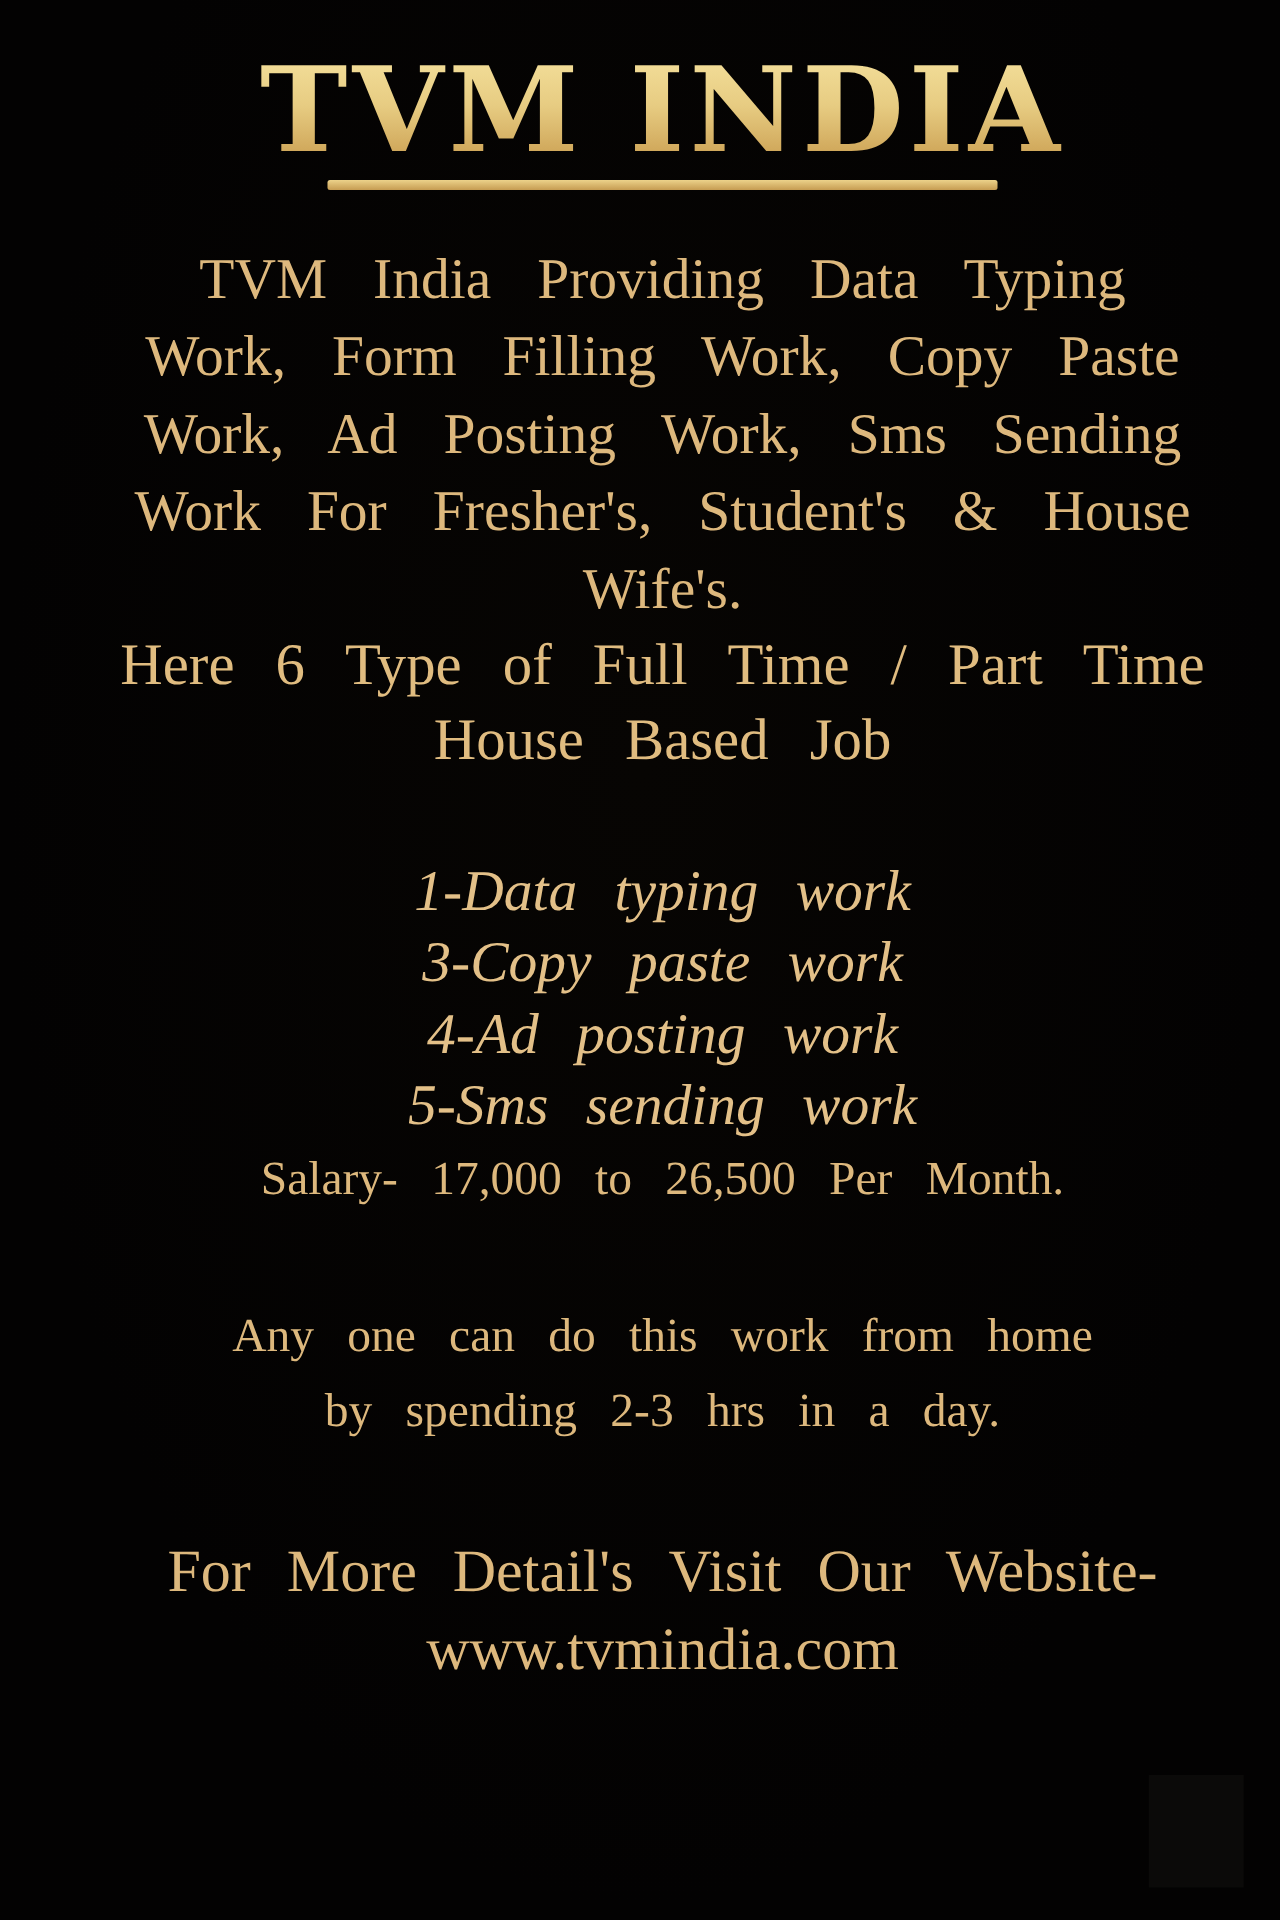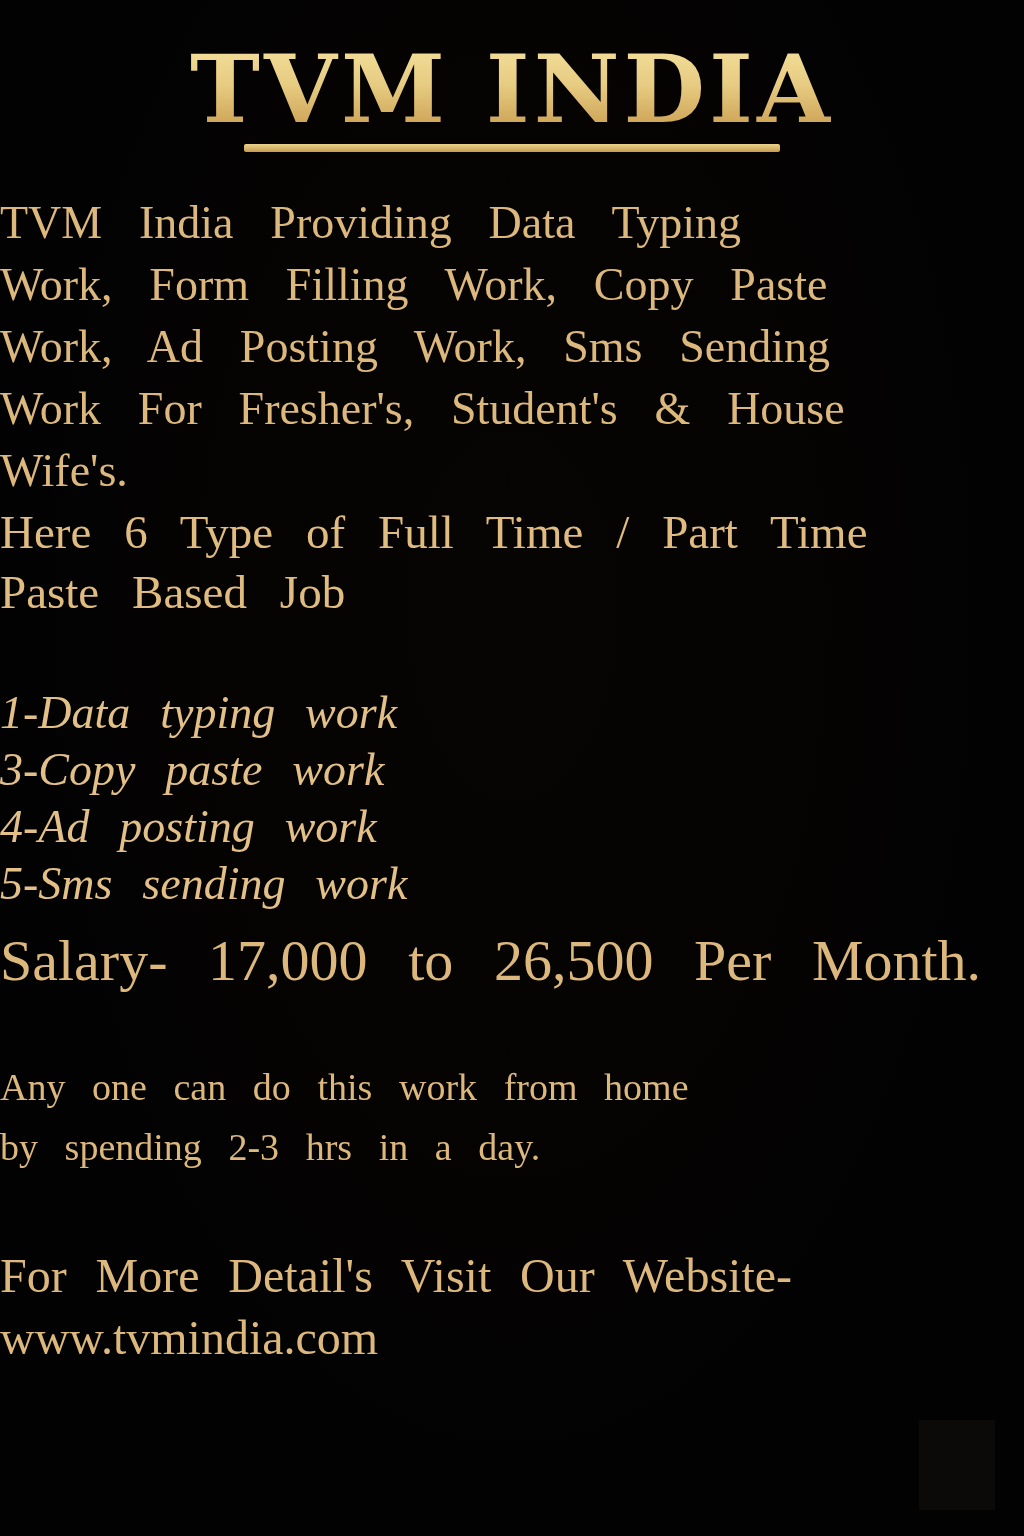--- a/index.html
+++ b/index.html
@@ -7,21 +7,22 @@
     width: 1024px; height: 1536px;
     background: #040302;
     overflow: hidden;
     font-family: "Liberation Serif", serif;
   }
   .poster {
     position: relative;
     width: 1024px; height: 1536px;
     background: radial-gradient(ellipse at 50% 40%, #070503 0%, #030202 70%);
     color: #ddb87d;
-    text-align: left;
+    text-align: center;
+    padding-left: 36px;
   }
   
   .title-wrap {
     padding-top: 42px;
     display: flex;
     flex-direction: column;
     align-items: center;
   }
   .poster-title {
     font-family: "DejaVu Serif", serif;
@@ -61,22 +62,22 @@
   .job-list {
     margin-top: 62px;
     font-size: 46px;
     line-height: 57px;
     word-spacing: 0.4em;
     color: #e3c088;
     list-style: none;
     font-style: italic;
   }
   .salary {
-    margin-top: 19px;
-    font-size: 58px;
+    margin-top: 1px;
+    font-size: 38px;
     line-height: 60px;
     word-spacing: 0.45em;
     color: #ddb87d;
   }
   .note {
     margin-top: 66px;
     font-size: 38px;
     line-height: 60px;
     word-spacing: 0.45em;
     color: #ddb87d;
@@ -109,21 +110,21 @@
   <div class="intro">
     <div class="line indent-line">TVM India Providing Data Typing</div>
     <div class="line">Work, Form Filling Work, Copy Paste</div>
     <div class="line">Work, Ad Posting Work, Sms Sending</div>
     <div class="line">Work For Fresher's, Student's &amp; House</div>
     <div class="line">Wife's.</div>
   </div>
 
   <div class="subheading">
     <div class="line">Here 6 Type of Full Time / Part Time</div>
-    <div class="line">Paste Based Job</div>
+    <div class="line">House Based Job</div>
   </div>
 
   <ul class="job-list">
     <li>1-Data typing work</li>
     <li>3-Copy paste work</li>
     <li>4-Ad posting work</li>
     <li>5-Sms sending work</li>
   </ul>
 
   <div class="salary">Salary- 17,000 to 26,500 Per Month.</div>

